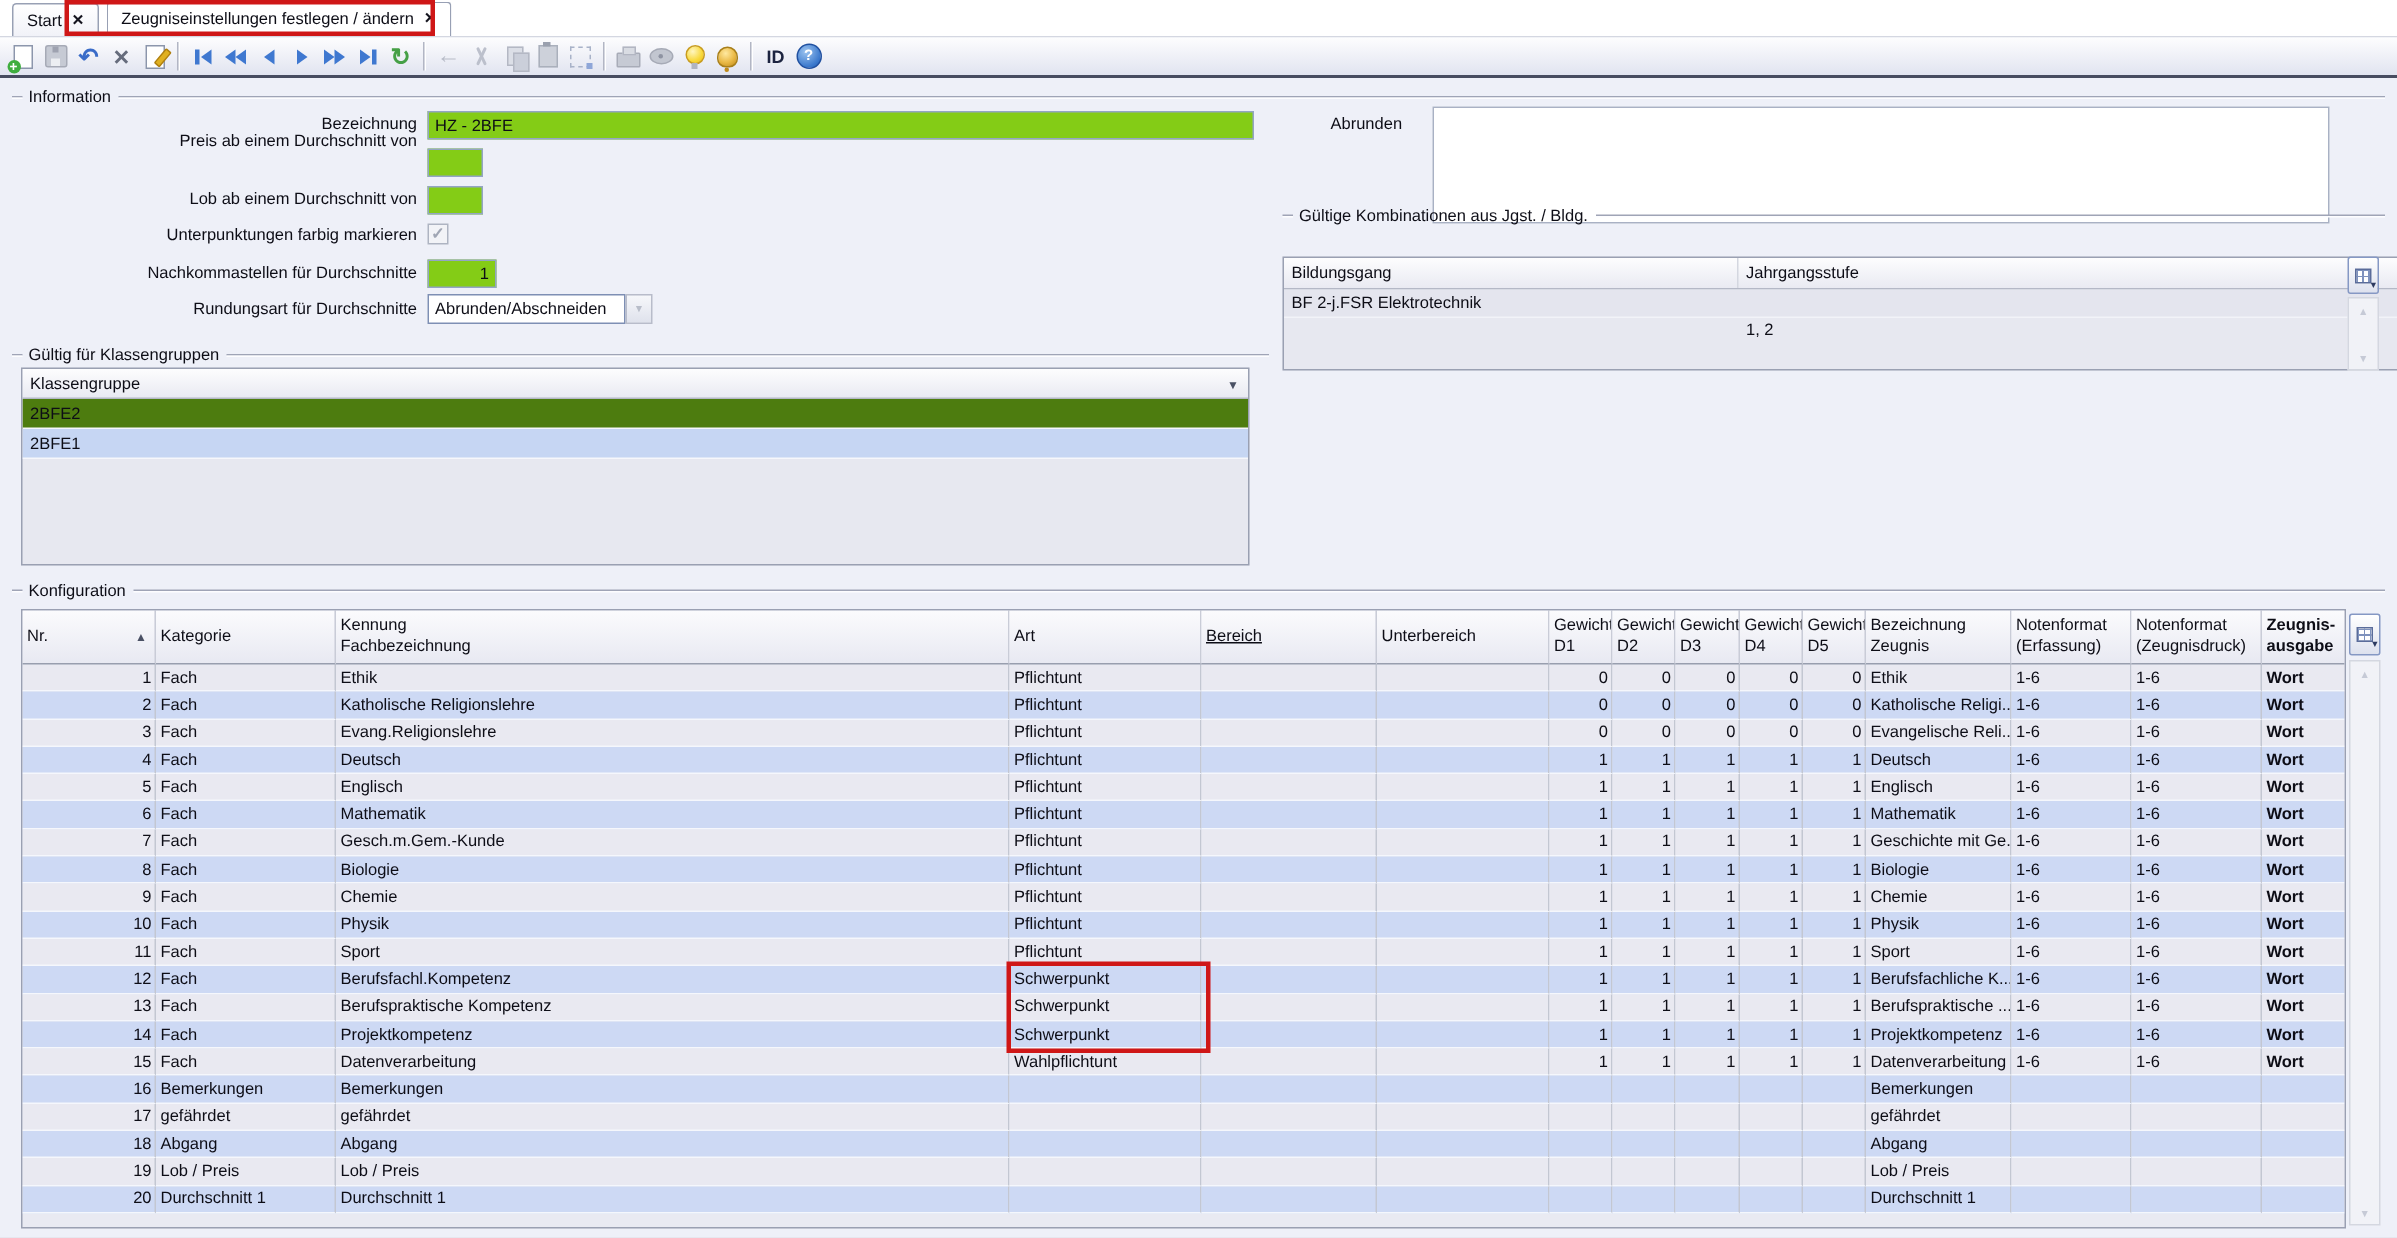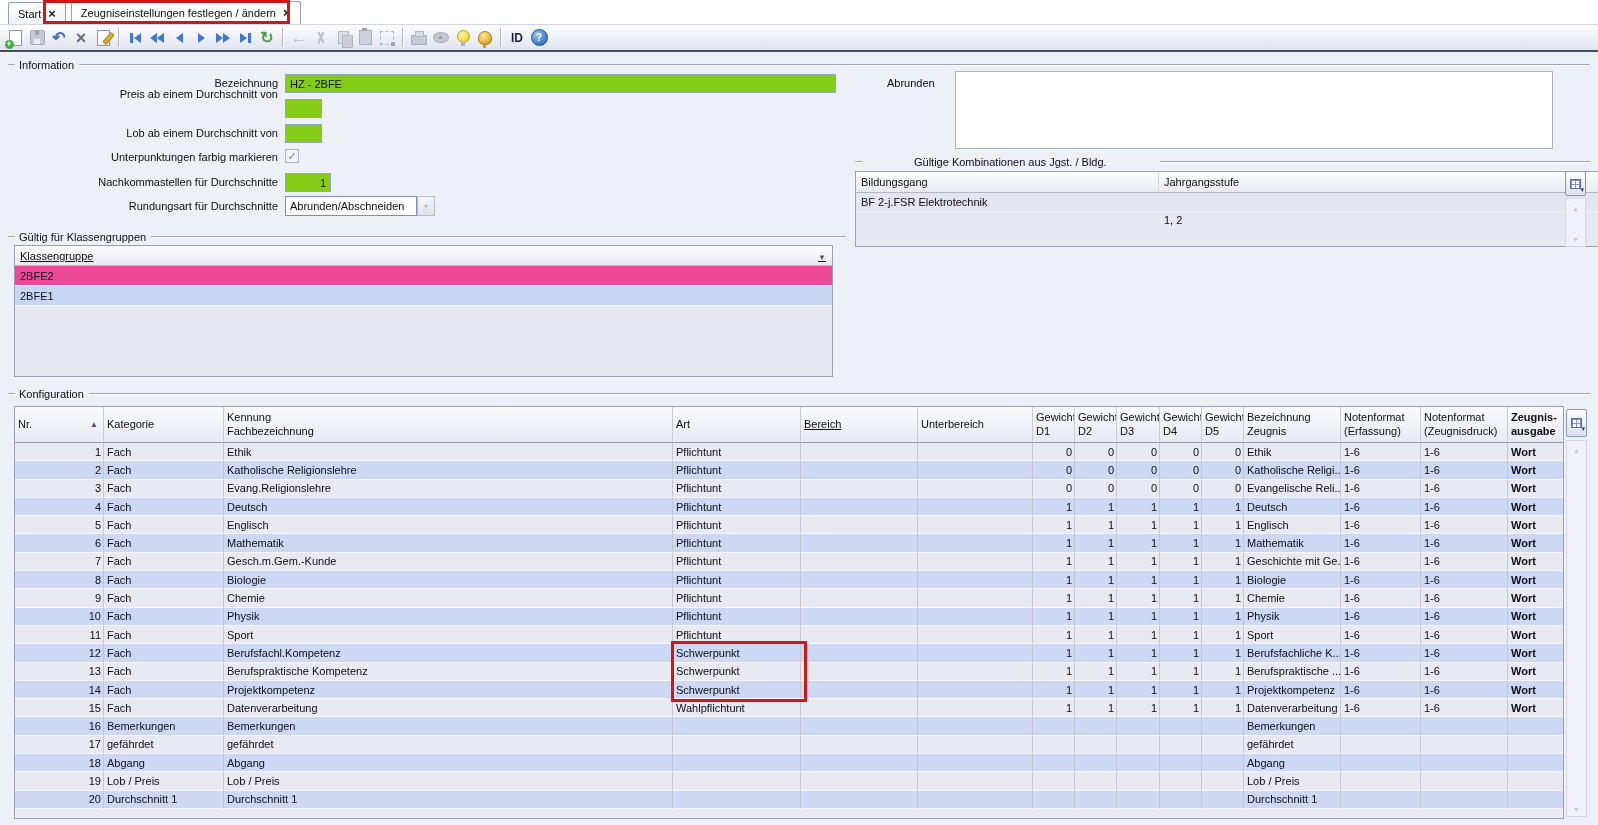--- a/index.html
+++ b/index.html
@@ -91,21 +91,21 @@
   .ddbtn::after { content:"▼"; font-size:7px; color:#b8bdc9; }
   .txtarea { position:absolute; left:955px; top:71px; width:598px; height:78px; box-sizing:border-box;
              background:#fff; border:1px solid #a9b1c4; resize:none; outline:none;
              font-family:"Liberation Sans",sans-serif; font-size:11px; }
 
   
   .boxtab { position:absolute; border:1px solid #9aa0b2; background:#e7e8f0; box-sizing:border-box; overflow:hidden; }
   .lhdr { display:flex; align-items:center; background:linear-gradient(#fdfdfe,#e9eaf2); border-bottom:1px solid #b4b8c6; box-sizing:border-box; }
   .hdd::after { content:"▼"; font-size:8px; color:#4a5164; }
   .hcell { display:flex; align-items:center; padding:0 5px; box-sizing:border-box; height:100%; }
-  .kgrow { height:19px; display:flex; align-items:center; padding-left:5px; background:#ec4899; border-bottom:1px solid #f6f7fb; }
+  .kgrow { height:19px; display:flex; align-items:center; padding-left:5px; background:#4d7c0f; border-bottom:1px solid #f6f7fb; }
   .kgrow.selected { background:#c6d6f3; }
   .krow { height:18px; display:flex; align-items:center; background:#e4e5ee; border-bottom:1px solid #f2f3f8; }
 
   .gbtn { position:absolute; width:21px; box-sizing:border-box; border:1px solid #8598c4; border-radius:2px;
           background:linear-gradient(#ffffff,#dde1ee); display:flex; align-items:center; justify-content:center; }
   .gicon { width:9px; height:8px; border:1px solid #5a6c9a; position:relative;
            background:repeating-linear-gradient(to right,#7f92bd 0 1px,transparent 1px 4px),
                       repeating-linear-gradient(to bottom,#7f92bd 0 1px,transparent 1px 4px),#fff; }
   .gicon::after { content:"▾"; position:absolute; right:-4px; bottom:-6px; font-size:7px; color:#2c3a60; }
   .vscroll { position:absolute; width:21px; box-sizing:border-box; background:#f1f2f7; border:1px solid #d4d7e0;
@@ -246,21 +246,21 @@
 
   <span class="flabel" style="top:200px;">Rundungsart für Durchschnitte</span>
   <div class="dd">
       <span>Abrunden/Abschneiden</span>
     </div>
   <span class="ddbtn"></span>
 
   <span style="position:absolute; left:887px; top:77px;">Abrunden</span>
   <textarea class="txtarea" style=""></textarea>
 
-  <div class="grp" style="left:855px; top:155px; width:735px;gap:48px;">
+  <div class="grp" style="left:855px; top:137px; width:735px;">
     <span class="ln pre"></span>
     <span class="lbl">Gültige Kombinationen aus Jgst. / Bldg.</span>
     <span class="ln post"></span>
   </div>
   <div class="boxtab" style="left:855px; top:171px; width:765px; height:76px;">
     <div class="lhdr" style="height:21px;">
       <span class="hcell" style="width:303px; border-right:1px solid #d4d7e0;">
           <span>Bildungsgang</span>
         </span>
       <span class="hcell" style="flex:1; justify-content:space-between;">
@@ -283,21 +283,21 @@
     <span class="sarr-up"></span>
     <span class="sarr-dn"></span>
   </span>
 
   <div class="grp" style="left:8px; top:230px; width:838px;">
     <span class="ln pre"></span>
     <span class="lbl">Gültig für Klassengruppen</span>
     <span class="ln post"></span>
   </div>
   <div class="boxtab" style="left:14px; top:245px; width:819px; height:132px;">
-    <div class="lhdr" style="height:20px; justify-content:space-between; padding:0 6px 0 5px;text-decoration:underline;">
+    <div class="lhdr" style="height:20px; justify-content:space-between; padding:0 6px 0 5px;">
       <span>Klassengruppe</span>
       <span class="hdd"></span>
     </div>
     <div>
 
         <div class="kgrow">
           <span>2BFE2</span>
         </div>
 
         <div class="kgrow selected">

